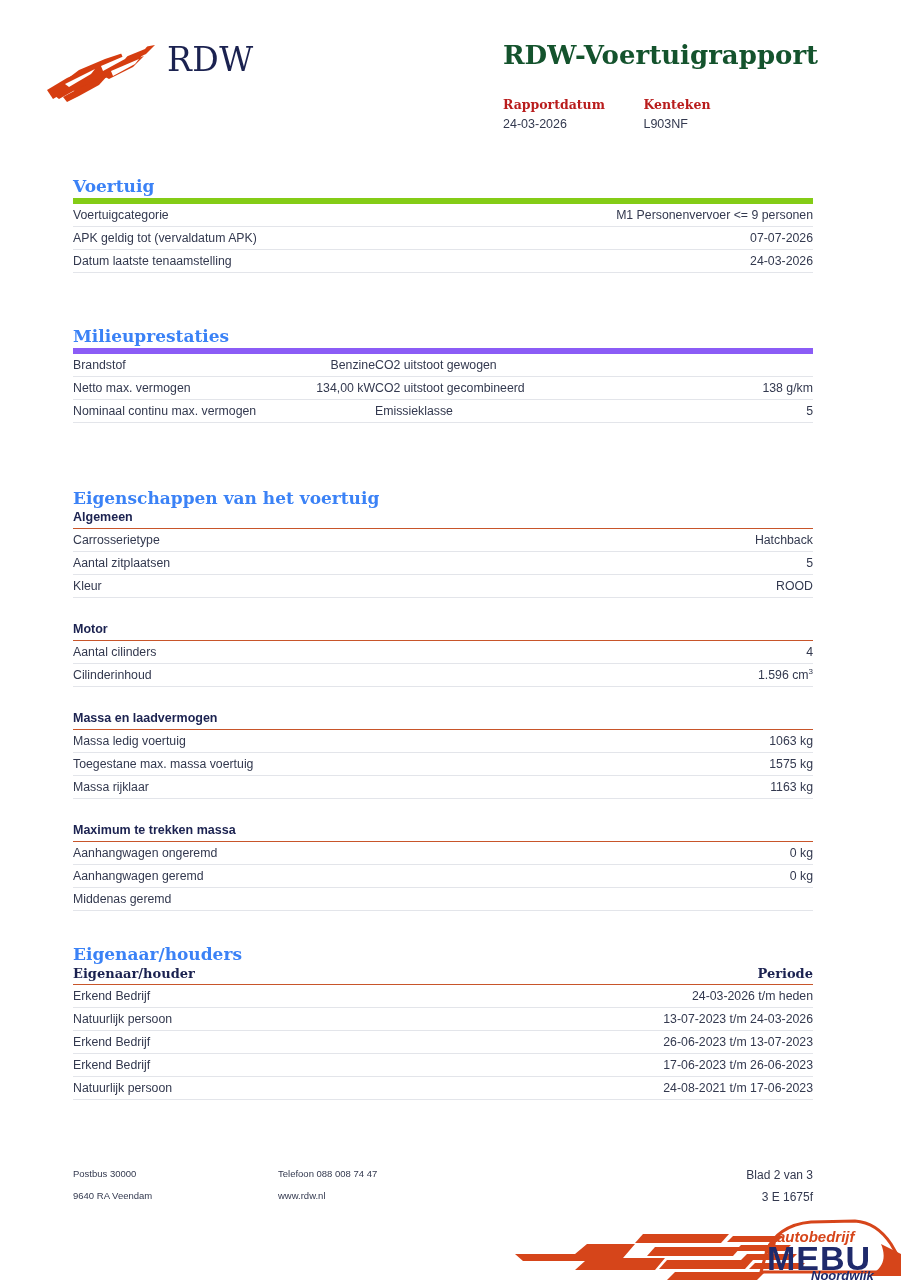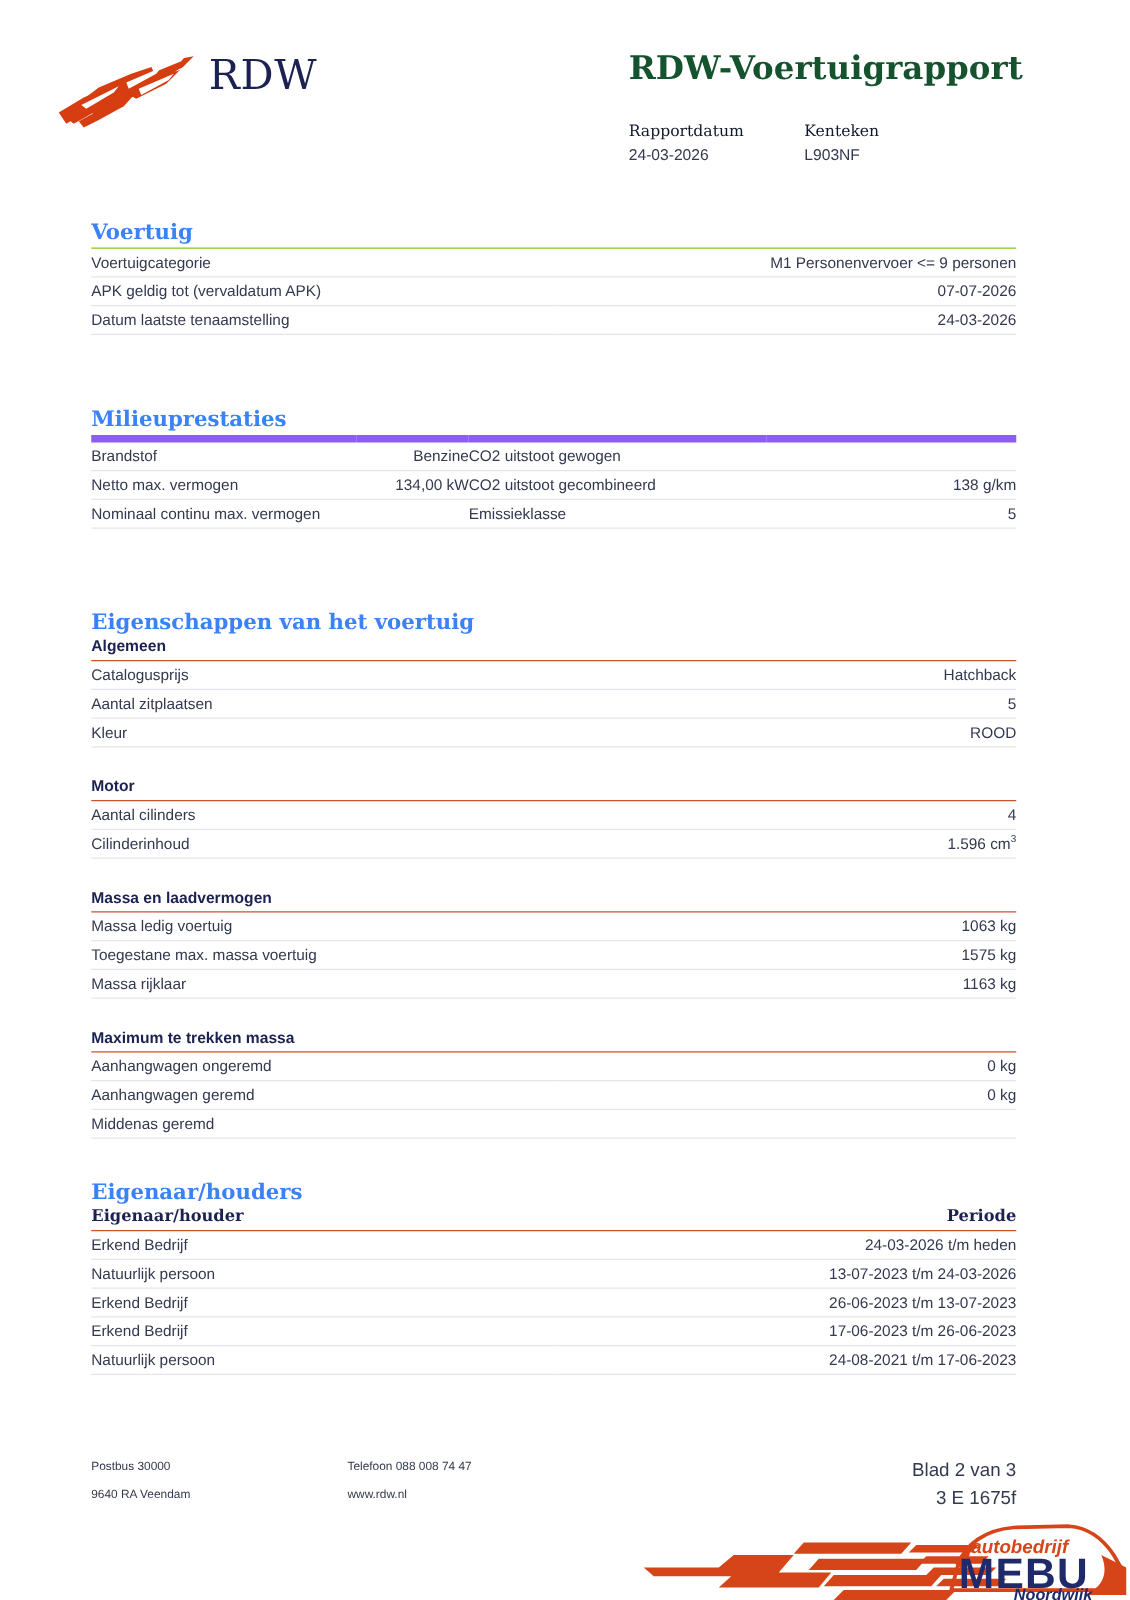--- a/index.html
+++ b/index.html
@@ -31,21 +31,21 @@
     position: absolute; left: 503px; top: 40px;
     font-family: "DejaVu Serif", "Liberation Serif", serif;
     font-size: 26px; font-weight: bold;
     color: #14532d; white-space: nowrap;
   }
   .meta { position: absolute; left: 503px; top: 97px; }
   .meta-col { display: inline-block; vertical-align: top; }
   .meta-col.c1 { width: 136px; }
   .meta-lbl {
     font-family: "DejaVu Serif", "Liberation Serif", serif;
-    font-size: 12.5px; font-weight: normal; color: #0f172a;
+    font-size: 12.5px; font-weight: bold; color: #b91c1c;
     line-height: 16px; white-space: nowrap;
   }
   .meta-val {
     font-size: 12.5px; color: #33394f; line-height: 18px;
     margin-top: 2px; white-space: nowrap;
   }
 
   
   .section { position: absolute; left: 73px; width: 740px; }
   .sec-title {
@@ -60,21 +60,21 @@
   }
   .sub-title.ruled { border-bottom: 1.4px solid #c8552a; }
 
   table.rows { width: 100%; border-collapse: collapse; table-layout: fixed; }
   table.rows td {
     font-size: 12.3px; color: #33394f;
     padding: 4px 0 4px 0; height: 21px;
     border-bottom: 1px solid #e3e5ea;
     vertical-align: bottom; line-height: 14px;
   }
-  table.rows tr:first-child td { border-top: 1px solid #84cc16; }
+  table.rows tr:first-child td { border-top: 6px solid #84cc16; }
   table.rows.noTopRule tr:first-child td { border-top: none; }
   td.lbl { text-align: left; }
   td.val { text-align: right; white-space: nowrap; }
   sup { font-size: 8px; vertical-align: super; line-height: 0; }
 
   
   table.rows2 { width: 100%; border-collapse: collapse; table-layout: fixed; }
   table.rows2 td {
     font-size: 12.3px; color: #33394f;
     padding: 4px 0; height: 21px;
@@ -92,21 +92,21 @@
   .owner-head span {
     font-family: "DejaVu Serif", "Liberation Serif", serif;
     font-size: 13px; font-weight: bold; color: #1b2250;
   }
 
   
   .footer { position: absolute; left: 73px; top: 1168px; width: 740px; }
   .footer-row { position: relative; height: 22px; }
   .f-a { position: absolute; left: 0; font-size: 9.5px; color: #33394f; }
   .f-b { position: absolute; left: 205px; font-size: 9.5px; color: #33394f; text-align: right; }
-  .f-c { position: absolute; right: 0; font-size: 15px; color: #33394f; }
+  .f-c { position: absolute; right: 0; font-size: 12px; color: #33394f; }
 
   .dealer-logo { position: absolute; left: 515px; top: 1214px; width: 389px; height: 66px; }
 </style>
 </head>
 <body>
 
 <div class="page">
 
   <div class="header">
 
@@ -193,21 +193,21 @@
     </table>
   </div>
 
   <div class="section" style="top:490px;">
     <div class="sec-title">Eigenschappen van het voertuig</div>
     <div>
         <div class="sub-title ruled" style="margin-top: 4px;">Algemeen</div>
         <table class="rows noTopRule">
           <tbody>
             <tr>
-              <td class="lbl">Catalogusprijs</td>
+              <td class="lbl">Carrosserietype</td>
               <td class="val">Hatchback</td>
             </tr>
             <tr>
               <td class="lbl">Aantal zitplaatsen</td>
               <td class="val">5</td>
             </tr>
             <tr>
               <td class="lbl">Kleur</td>
               <td class="val">ROOD</td>
             </tr>

